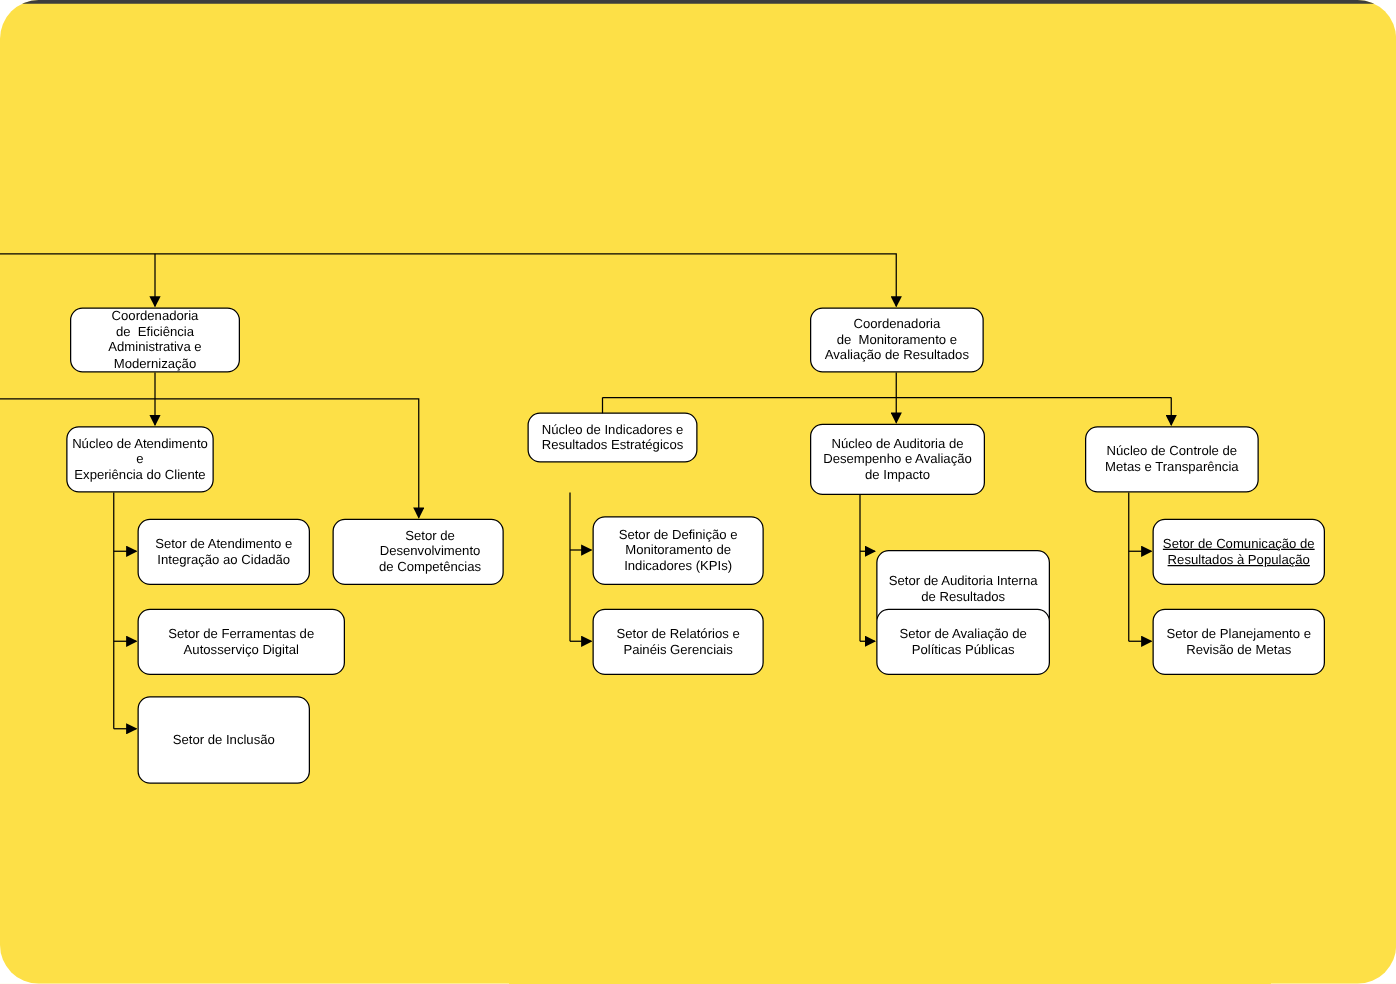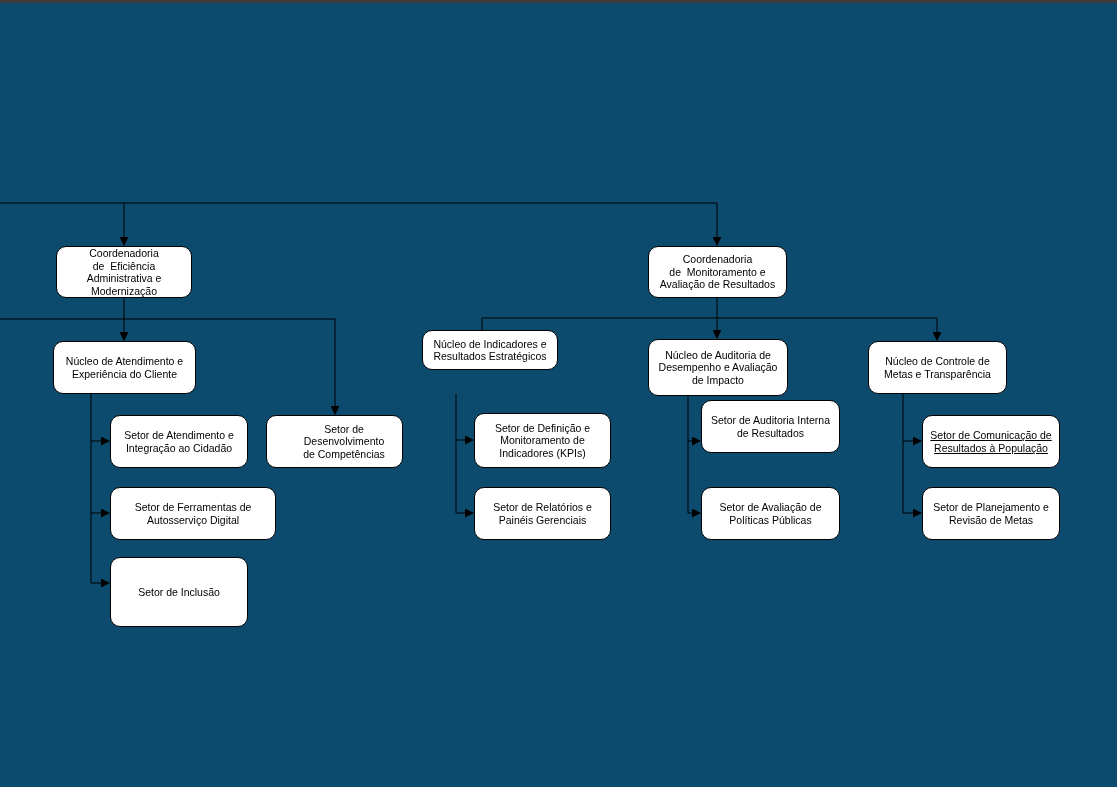--- a/index.html
+++ b/index.html
@@ -4,23 +4,24 @@
 <style>
   html, body {
     margin: 0;
     padding: 0;
     background: #ffffff;
   }
   #stage {
     position: relative;
     width: 1117px;
     height: 787px;
-    background: #0c4a6e;
+    background: #fde047;
     overflow: hidden;
     font-family: "Liberation Sans", sans-serif;
+    border-radius: 31px;
   }
   #top-edge {
     position: absolute;
     left: 0; top: 0;
     width: 100%; height: 3px;
     background: #3d3d3d;
   }
   #connector-layer {
     position: absolute;
     left: 0; top: 0;
@@ -98,21 +99,21 @@
 de  Eficiência
 Administrativa e
 Modernização</span>
   </div>
   <div class="node" style="left:648px;top:246px;width:139px;height:52px;">
     <span class="lbl">Coordenadoria
 de  Monitoramento e
 Avaliação de Resultados</span>
   </div>
 
-  <div class="node" style="left:53px;top:341px;width:143px;height:53px;">
+  <div class="node" style="left:53px;top:341px;width:118px;height:53px;">
     <span class="lbl">Núcleo de Atendimento e
 Experiência do Cliente</span>
   </div>
   <div class="node" style="left:422px;top:330px;width:136px;height:40px;">
     <span class="lbl">Núcleo de Indicadores e
 Resultados Estratégicos</span>
   </div>
   <div class="node" style="left:648px;top:339px;width:140px;height:57px;">
     <span class="lbl">Núcleo de Auditoria de
 Desempenho e Avaliação
@@ -143,21 +144,21 @@
   <div class="node" style="left:474px;top:413px;width:137px;height:55px;justify-content:center;">
     <span class="lbl">Setor de Definição e
 Monitoramento de
 Indicadores (KPIs)</span>
   </div>
   <div class="node" style="left:474px;top:487px;width:137px;height:53px;">
     <span class="lbl">Setor de Relatórios e
 Painéis Gerenciais</span>
   </div>
 
-  <div class="node" style="left:701px;top:400px;width:139px;height:53px;justify-content:center;">
+  <div class="node" style="left:701px;top:440px;width:139px;height:63px;justify-content:center;">
     <span class="lbl">Setor de Auditoria Interna
 de Resultados</span>
   </div>
   <div class="node" style="left:701px;top:487px;width:139px;height:53px;">
     <span class="lbl">Setor de Avaliação de
 Políticas Públicas</span>
   </div>
 
   <div class="node" style="left:922px;top:415px;width:138px;height:53px;text-decoration:underline;">
     <span class="lbl">Setor de Comunicação de

